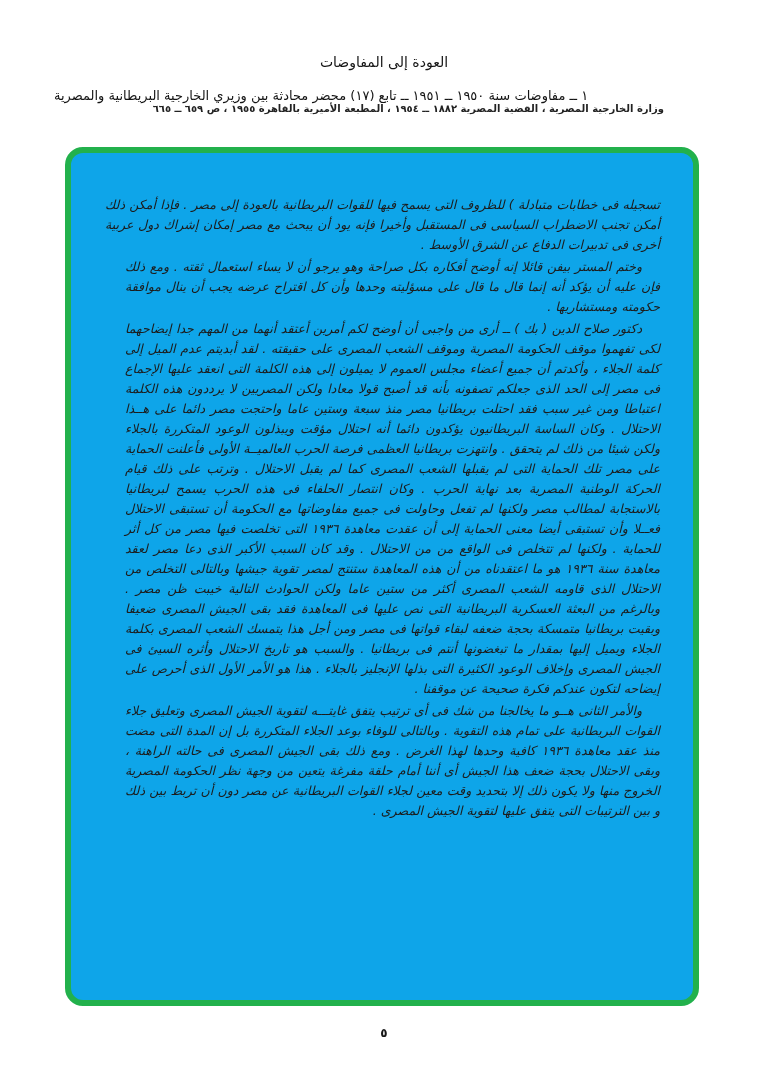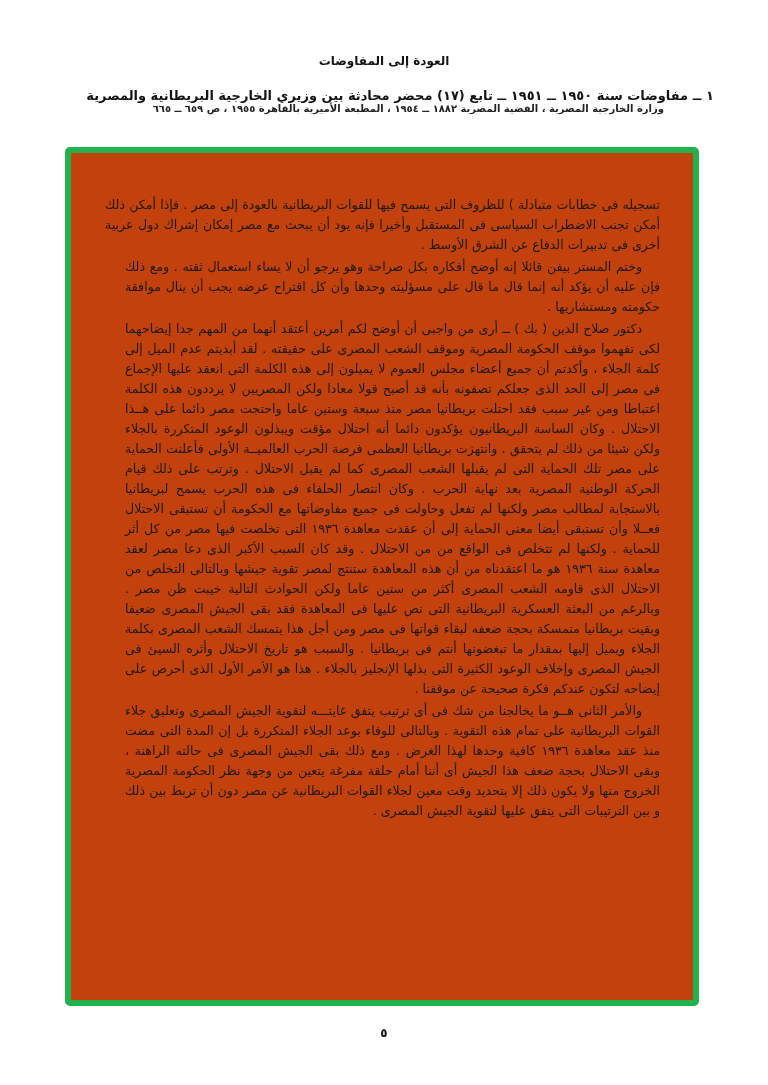--- a/index.html
+++ b/index.html
@@ -18,32 +18,32 @@
     height: 1085px;
     background: #ffffff;
   }
   .doc-title {
     position: absolute;
     top: 54px;
     left: 0;
     width: 768px;
     text-align: center;
     direction: rtl;
-    font-weight: bold;
-    font-size: 12px;
+    font-weight: normal;
+    font-size: 14px;
     letter-spacing: 0.3px;
   }
   .doc-heading {
     position: absolute;
     top: 88px;
     left: 54px;
     width: 660px;
-    text-align: right;
+    text-align: left;
     direction: rtl;
-    font-weight: bold;
+    font-weight: normal;
     font-size: 13px;
   }
   .doc-source {
     position: absolute;
     top: 103px;
     left: 104px;
     width: 560px;
     text-align: right;
     direction: rtl;
     font-weight: bold;
@@ -51,23 +51,24 @@
     color: #222222;
   }
   .green-frame {
     position: absolute;
     left: 65px;
     top: 147px;
     width: 622px;
     height: 847px;
     border-style: solid;
     border-width: 6px;
-    border-radius: 5px;
-    background: #c2410c;
+    border-radius: 18px;
+    background: #0ea5e9;
     box-sizing: content-box;
+    font-style: italic;
   }
   .content {
     position: absolute;
     top: 42px;
     left: 34px;
     right: 33px;
     direction: rtl;
     text-align: justify;
     font-size: 12.6px;
     line-height: 20px;

